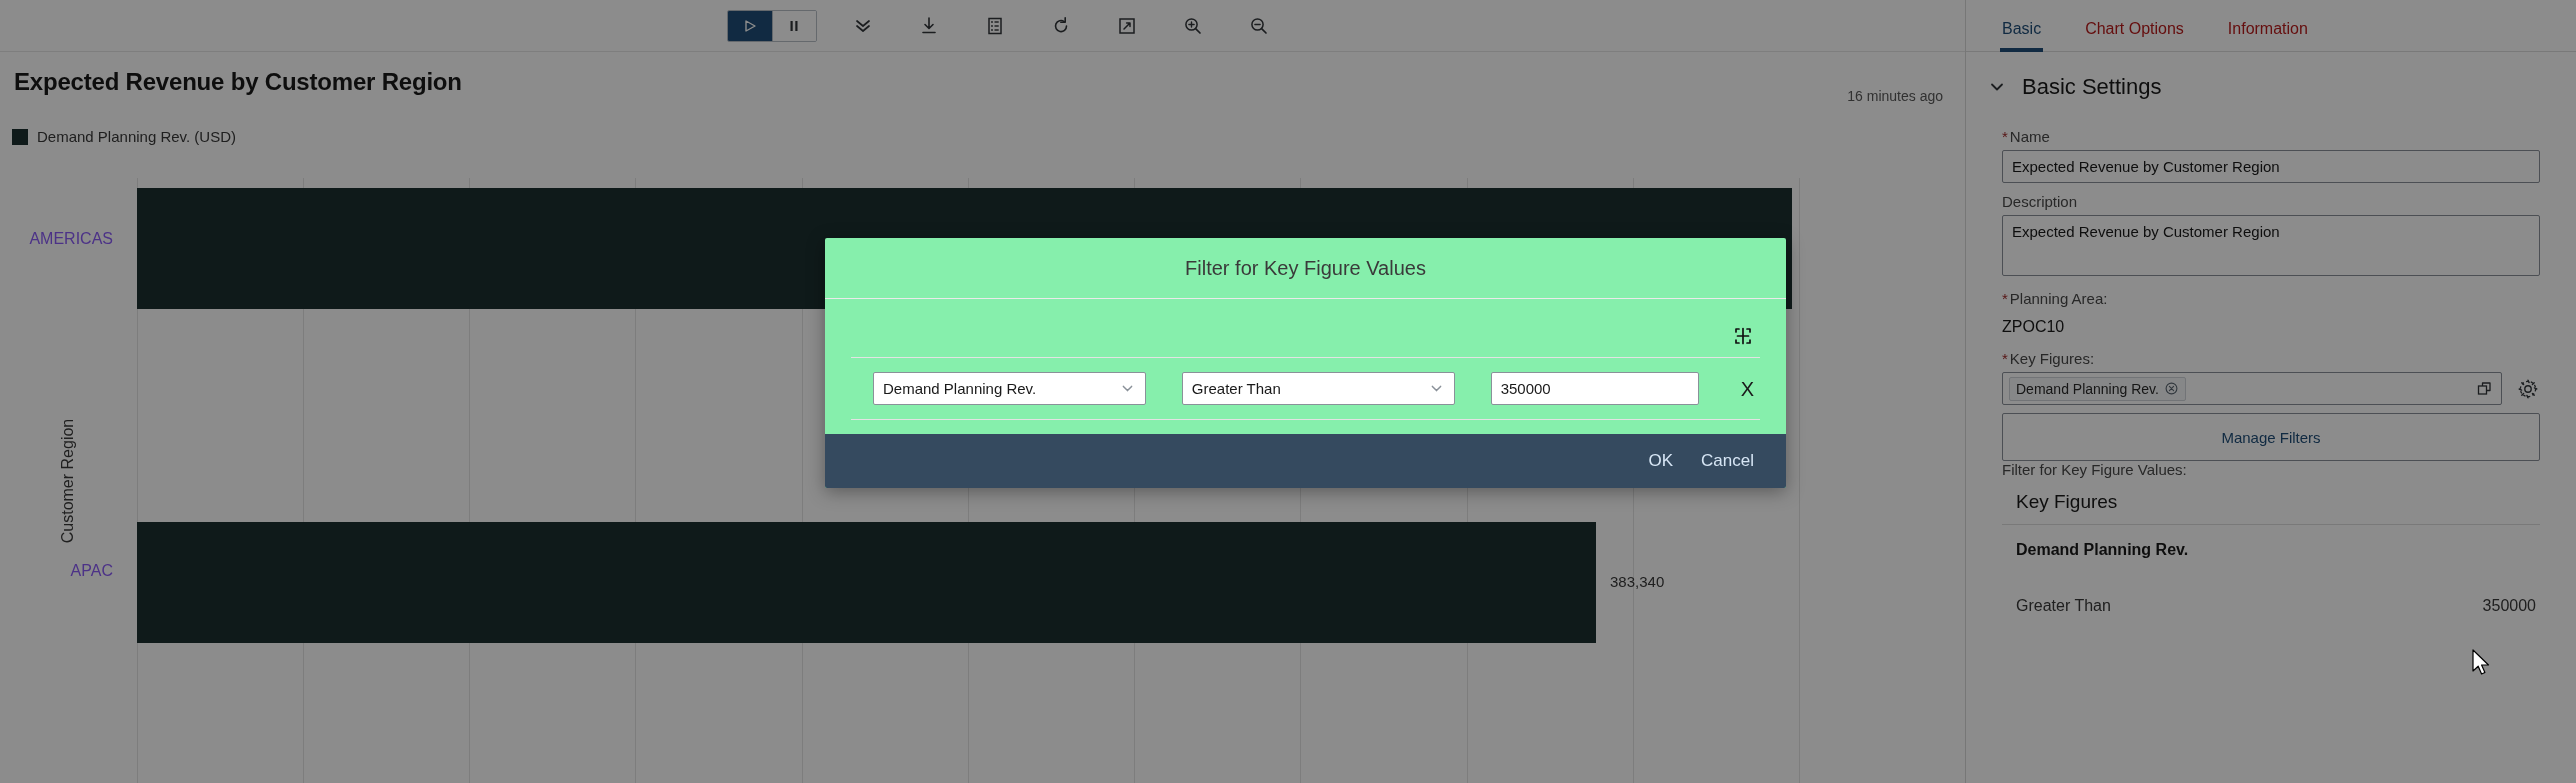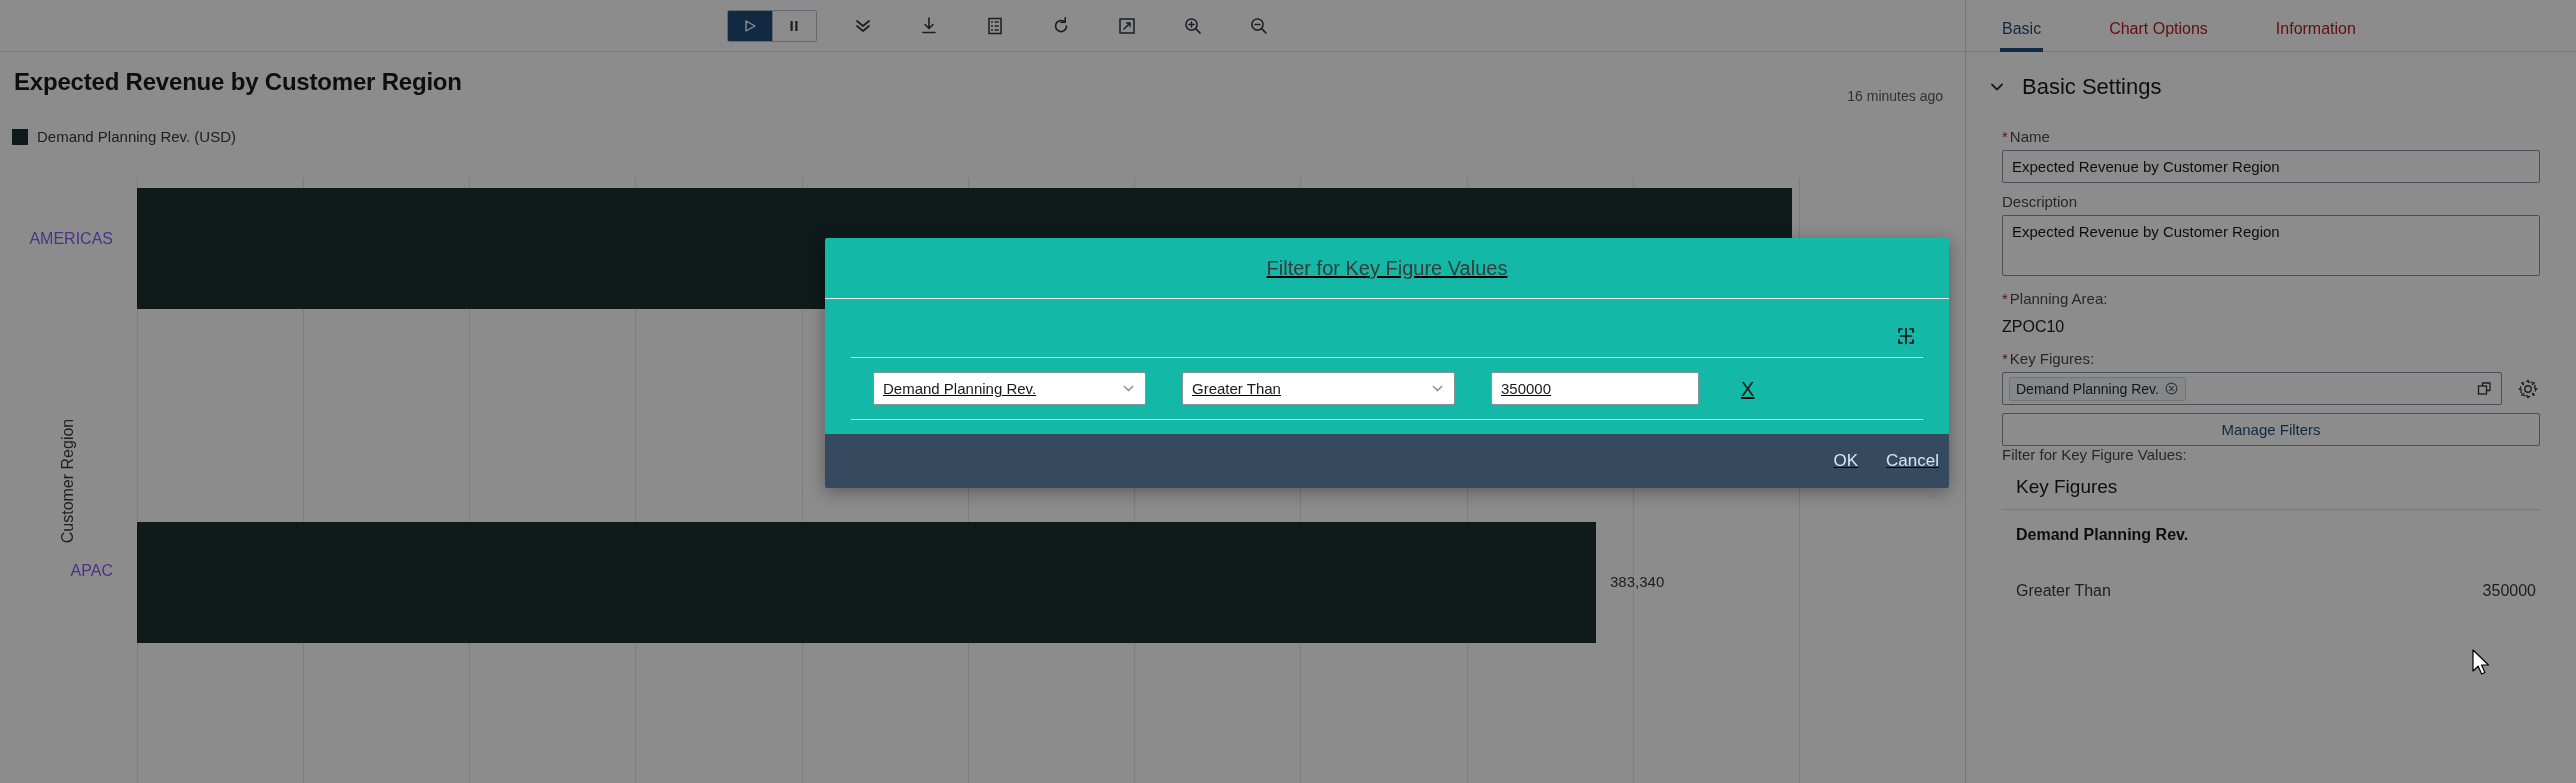--- a/index.html
+++ b/index.html
@@ -131,21 +131,21 @@
     background:#ffffff;
     border-left:1px solid #d9d9d9;
     position:relative;
     overflow:hidden;
   }
   .rp-tabs {
     display:flex;
     align-items:flex-end;
     height:52px;
     padding-left:36px;
-    gap:68px;
+    gap:44px;
     border-bottom:1px solid #dcdcdc;
   }
   .rp-tab {
     font-size:16px;
     color:#b91c1c;
     padding-bottom:13px;
     cursor:pointer;
     position:relative;
   }
   .rp-tab.active { color:#1f4e79; }
@@ -215,21 +215,21 @@
     padding:0 6px;
     font-size:14px;
     color:#2a2a2a;
   }
   .token-x { width:14px; height:14px; display:flex; align-items:center; justify-content:center; cursor:pointer; }
   .vh-icon { position:absolute; right:7px; top:7px; width:18px; height:18px; cursor:pointer; }
   .gear-icon { width:24px; height:24px; cursor:pointer; flex:0 0 auto; }
 
   .manage-btn {
     width:100%;
-    height:33px;
+    height:48px;
     margin-top:8px;
     border:1px solid #8a9199;
     border-radius:2px;
     background:#ffffff;
     font-size:15px;
     color:#1f4e79;
     cursor:pointer;
     font-family:"Liberation Sans", sans-serif;
   }
 
@@ -262,27 +262,26 @@
   .overlay-right {
     position:absolute;
     left:1965px; top:0;
     width:611px; height:784px;
     background:rgba(0,0,0,0.45);
     z-index:20;
   }
   .modal {
     position:absolute;
     left:825px; top:238px;
-    width:1124px;
-    background:#14b8a6;
+    width:961px;
+    background:#86efac;
     z-index:30;
     box-shadow:0 4px 18px rgba(0,0,0,0.35);
     border-radius:2px;
     overflow:hidden;
-    text-decoration:underline;
   }
   .modal-title {
     text-align:center;
     font-size:20px;
     color:#3a3a3a;
     padding:19px 0 18px 0;
     border-bottom:1px solid #eaeaea;
   }
   .modal-body { padding:0 26px 14px 26px; position:relative; }
   .modal-tool-row {
@@ -319,21 +318,21 @@
   }
   .row-del {
     font-size:20px; color:#1a1a1a;
     cursor:pointer; padding:0 6px;
     line-height:1;
   }
   .modal-footer {
     background:#354a5f;
     display:flex; justify-content:flex-end; align-items:center;
     gap:28px;
-    padding:0 10px;
+    padding:0 32px;
     height:54px;
   }
   .foot-btn {
     background:transparent;
     border:none;
     color:#d7e6f5;
     font-size:17px;
     cursor:pointer;
     font-family:"Liberation Sans", sans-serif;
   }

